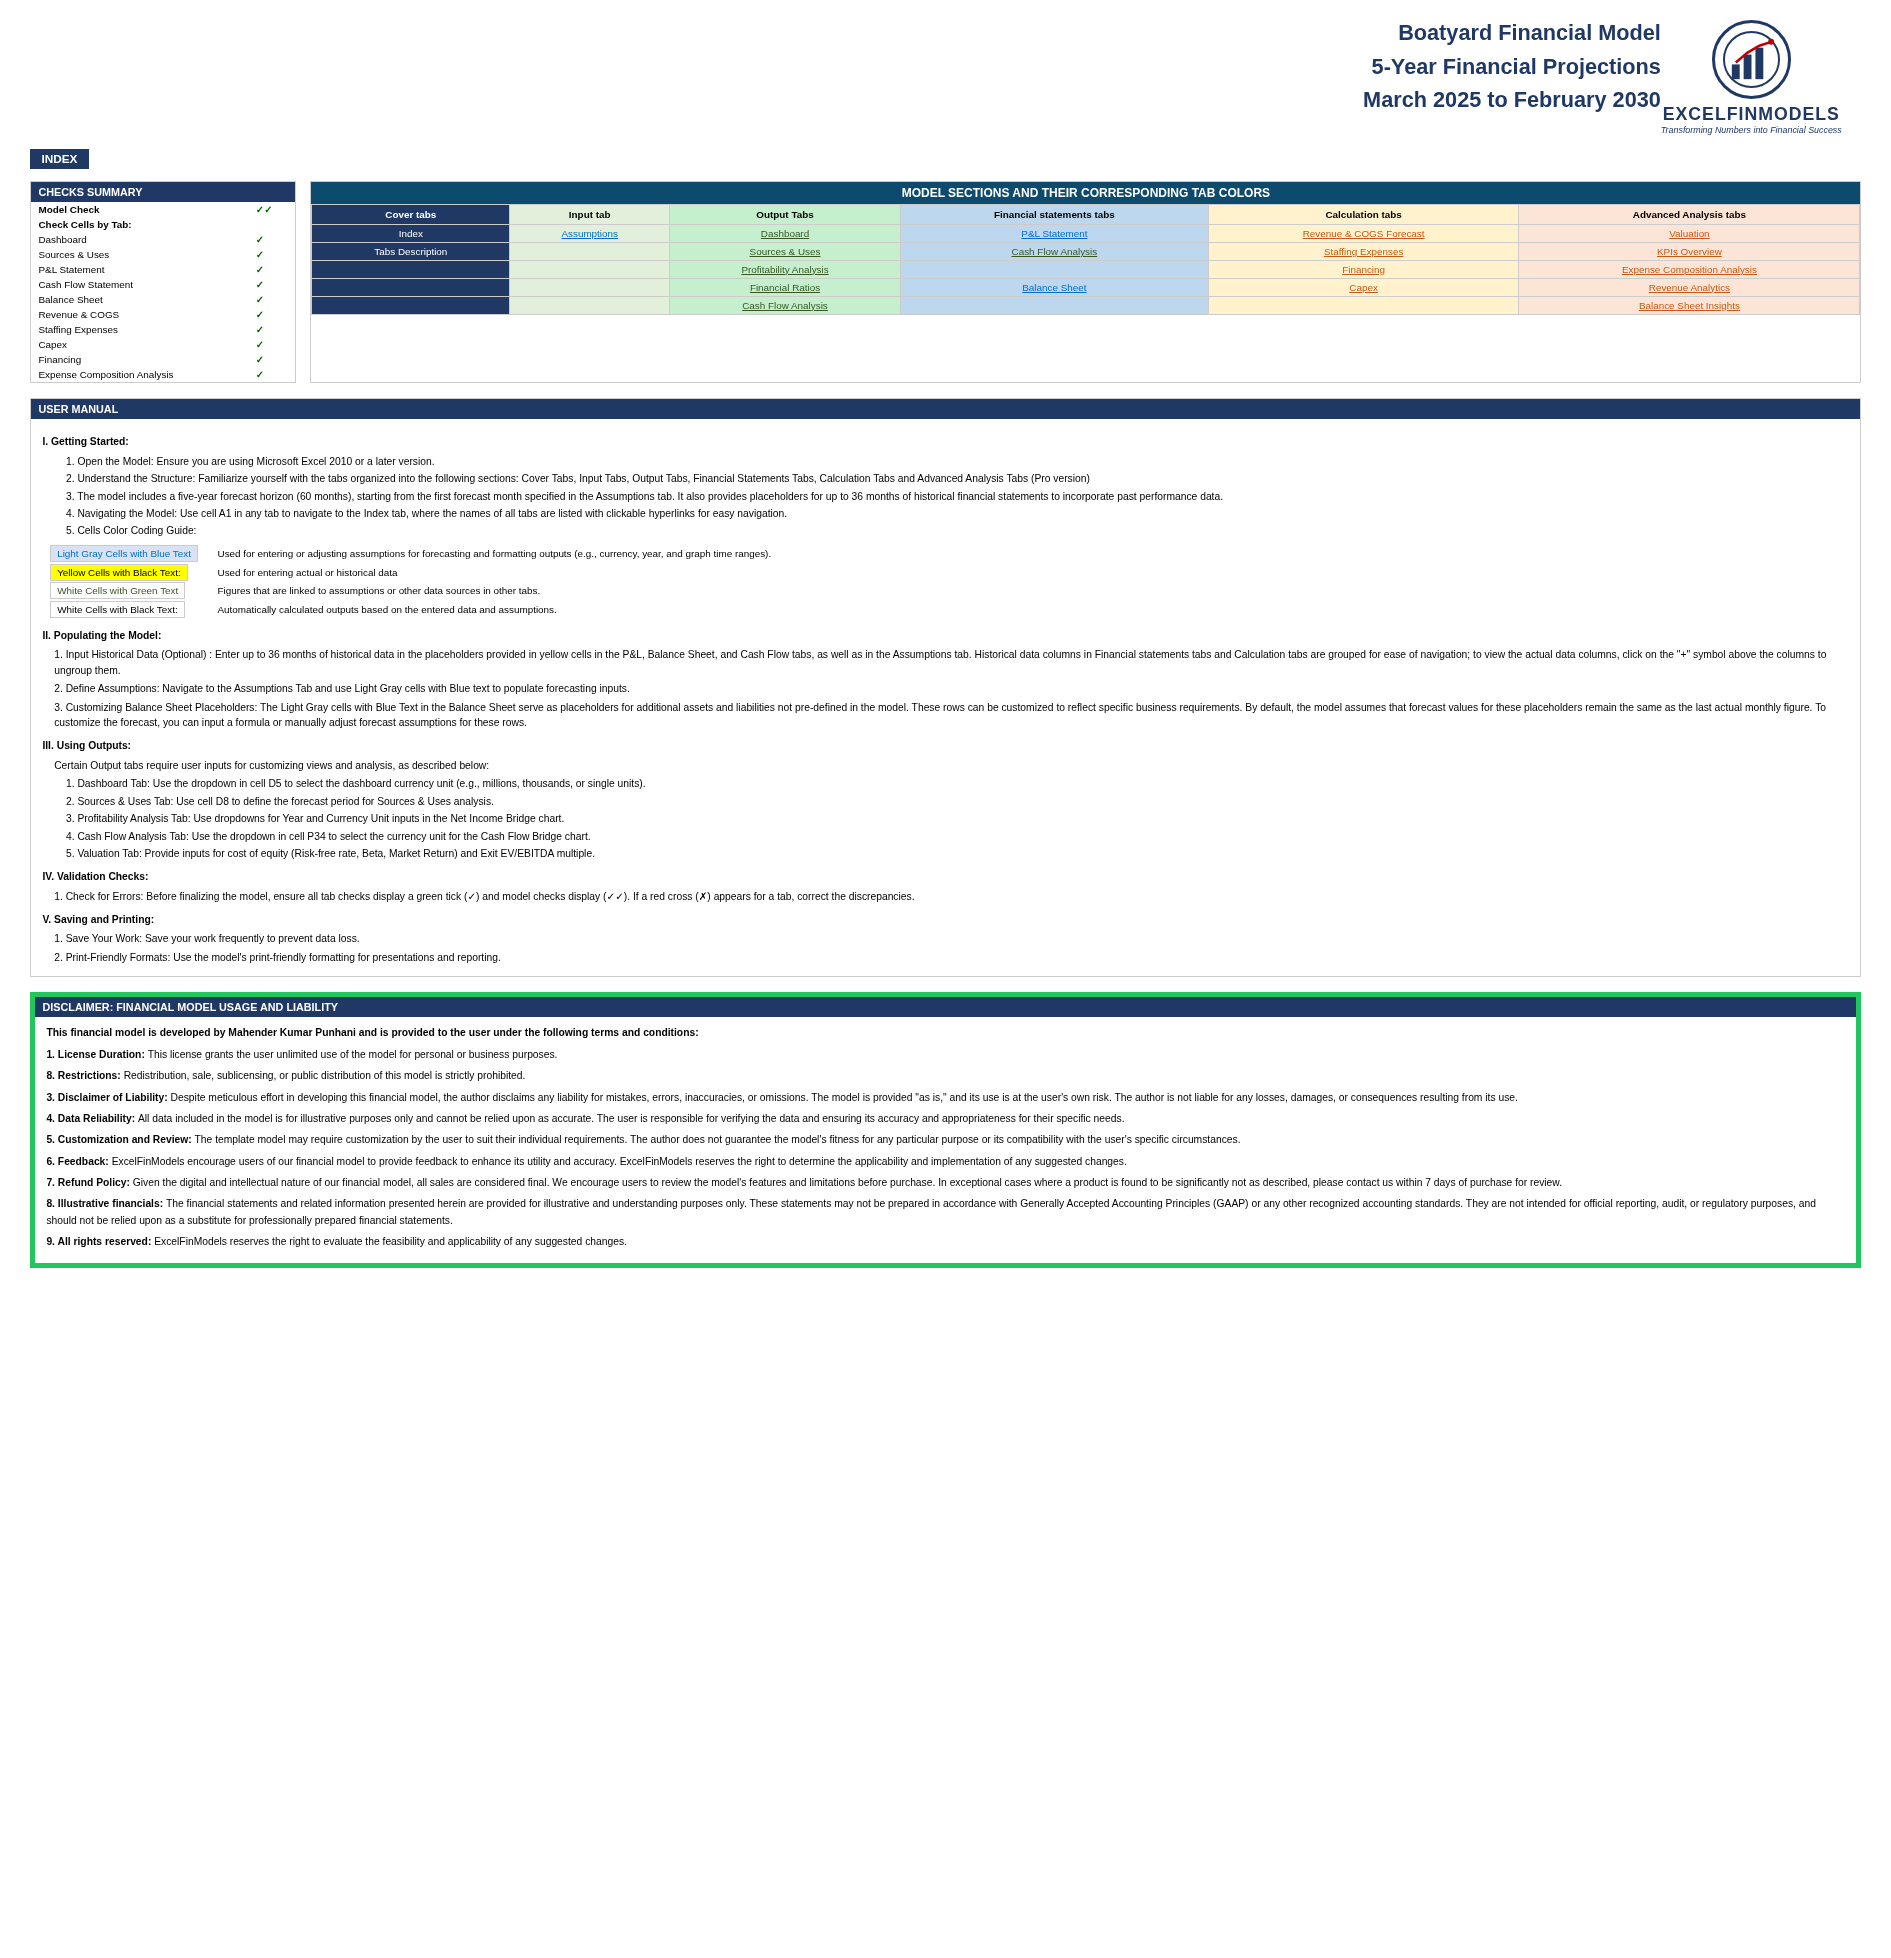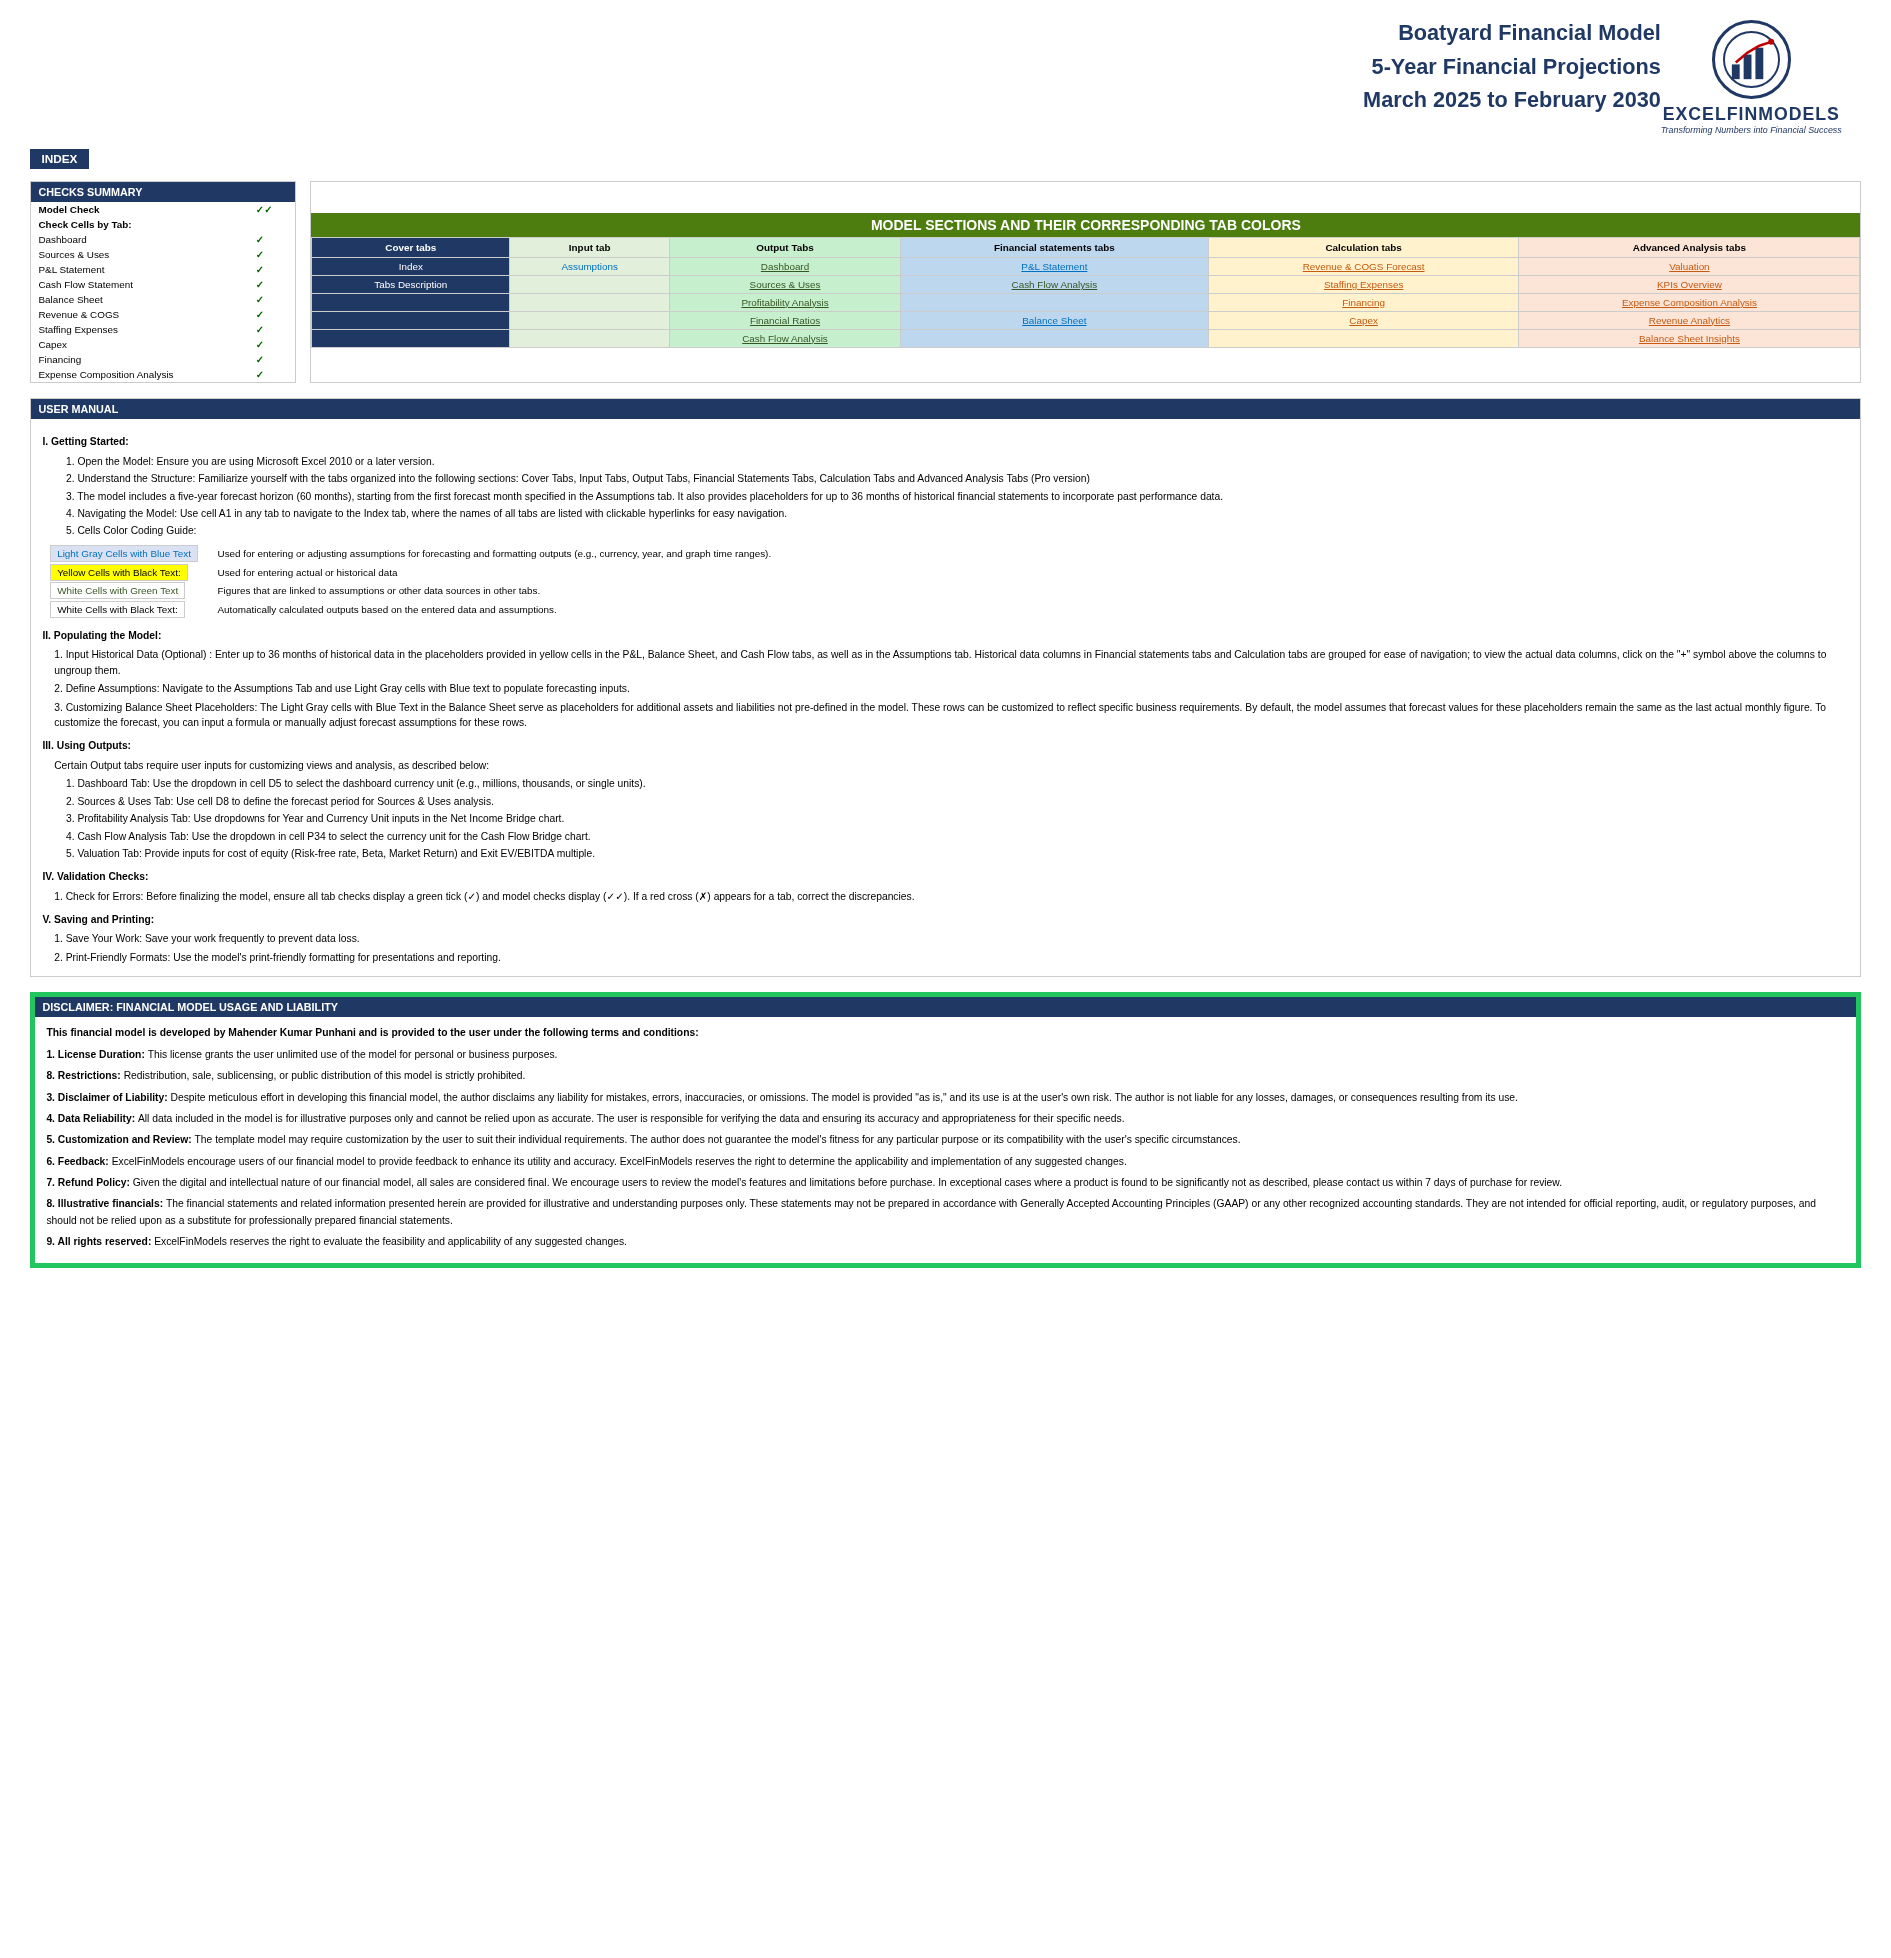--- a/index.html
+++ b/index.html
@@ -104,27 +104,26 @@
       font-size: 9.9px;
       border: none;
     }
     .checks-table .bold-row td { font-weight: bold; }
     
     .model-sections {
       flex: 1;
       border: 1px solid #ccc;
     }
     .model-sections .section-header {
-      background: #4d7c0f;
+      background: #0c4a6e;
       color: #fff;
       font-weight: bold;
       padding: 3.9px 7.9px;
-      font-size: 14px;
+      font-size: 12px;
       text-align: center;
-      margin-top: 31px;
     }
     .model-sections-table {
       width: 100%;
       border-collapse: collapse;
     }
     .model-sections-table th {
       padding: 3.9px 5.9px;
       font-size: 9.9px;
       text-align: center;
       font-weight: bold;
@@ -307,21 +306,21 @@
             <th class="col-input">Input tab</th>
             <th class="col-output">Output Tabs</th>
             <th class="col-financial">Financial statements tabs</th>
             <th class="col-calc">Calculation tabs</th>
             <th class="col-advanced">Advanced Analysis tabs</th>
           </tr>
       </thead>
       <tbody id="model-sections-body">
           <tr>
             <td class="col-cover"><span style="color: rgb(255, 255, 255);">Index</span></td>
-            <td class="col-input"><span style="color: rgb(0, 112, 192); ">Assumptions</span></td>
+            <td class="col-input"><span style="color: rgb(0, 112, 192); text-decoration: underline;">Assumptions</span></td>
             <td class="col-output"><span style="color: rgb(55, 86, 35); text-decoration: underline;">Dashboard</span></td>
             <td class="col-financial"><span style="color: rgb(0, 112, 192); text-decoration: underline;">P&amp;L Statement</span></td>
             <td class="col-calc"><span style="color: rgb(197, 90, 17); text-decoration: underline;">Revenue &amp; COGS Forecast</span></td>
             <td class="col-advanced"><span style="color: rgb(197, 90, 17); text-decoration: underline;">Valuation</span></td>
           </tr>
           <tr>
             <td class="col-cover"><span style="color: rgb(255, 255, 255);">Tabs Description</span></td>
             <td class="col-input"></td>
             <td class="col-output"><span style="color: rgb(55, 86, 35); text-decoration: underline;">Sources &amp; Uses</span></td>
             <td class="col-financial"><span style="color: rgb(55, 86, 35); text-decoration: underline;">Cash Flow Analysis</span></td>

